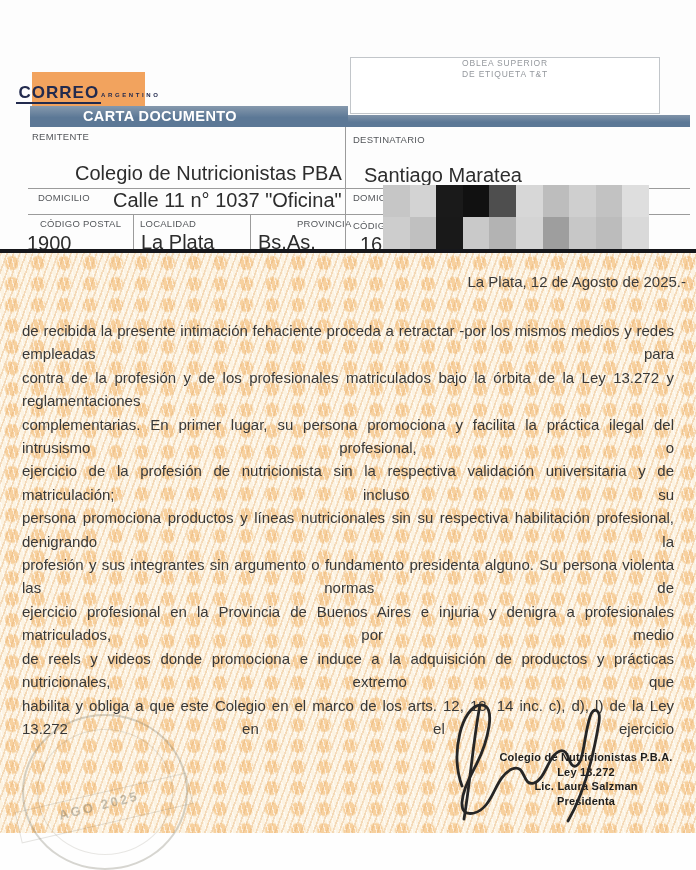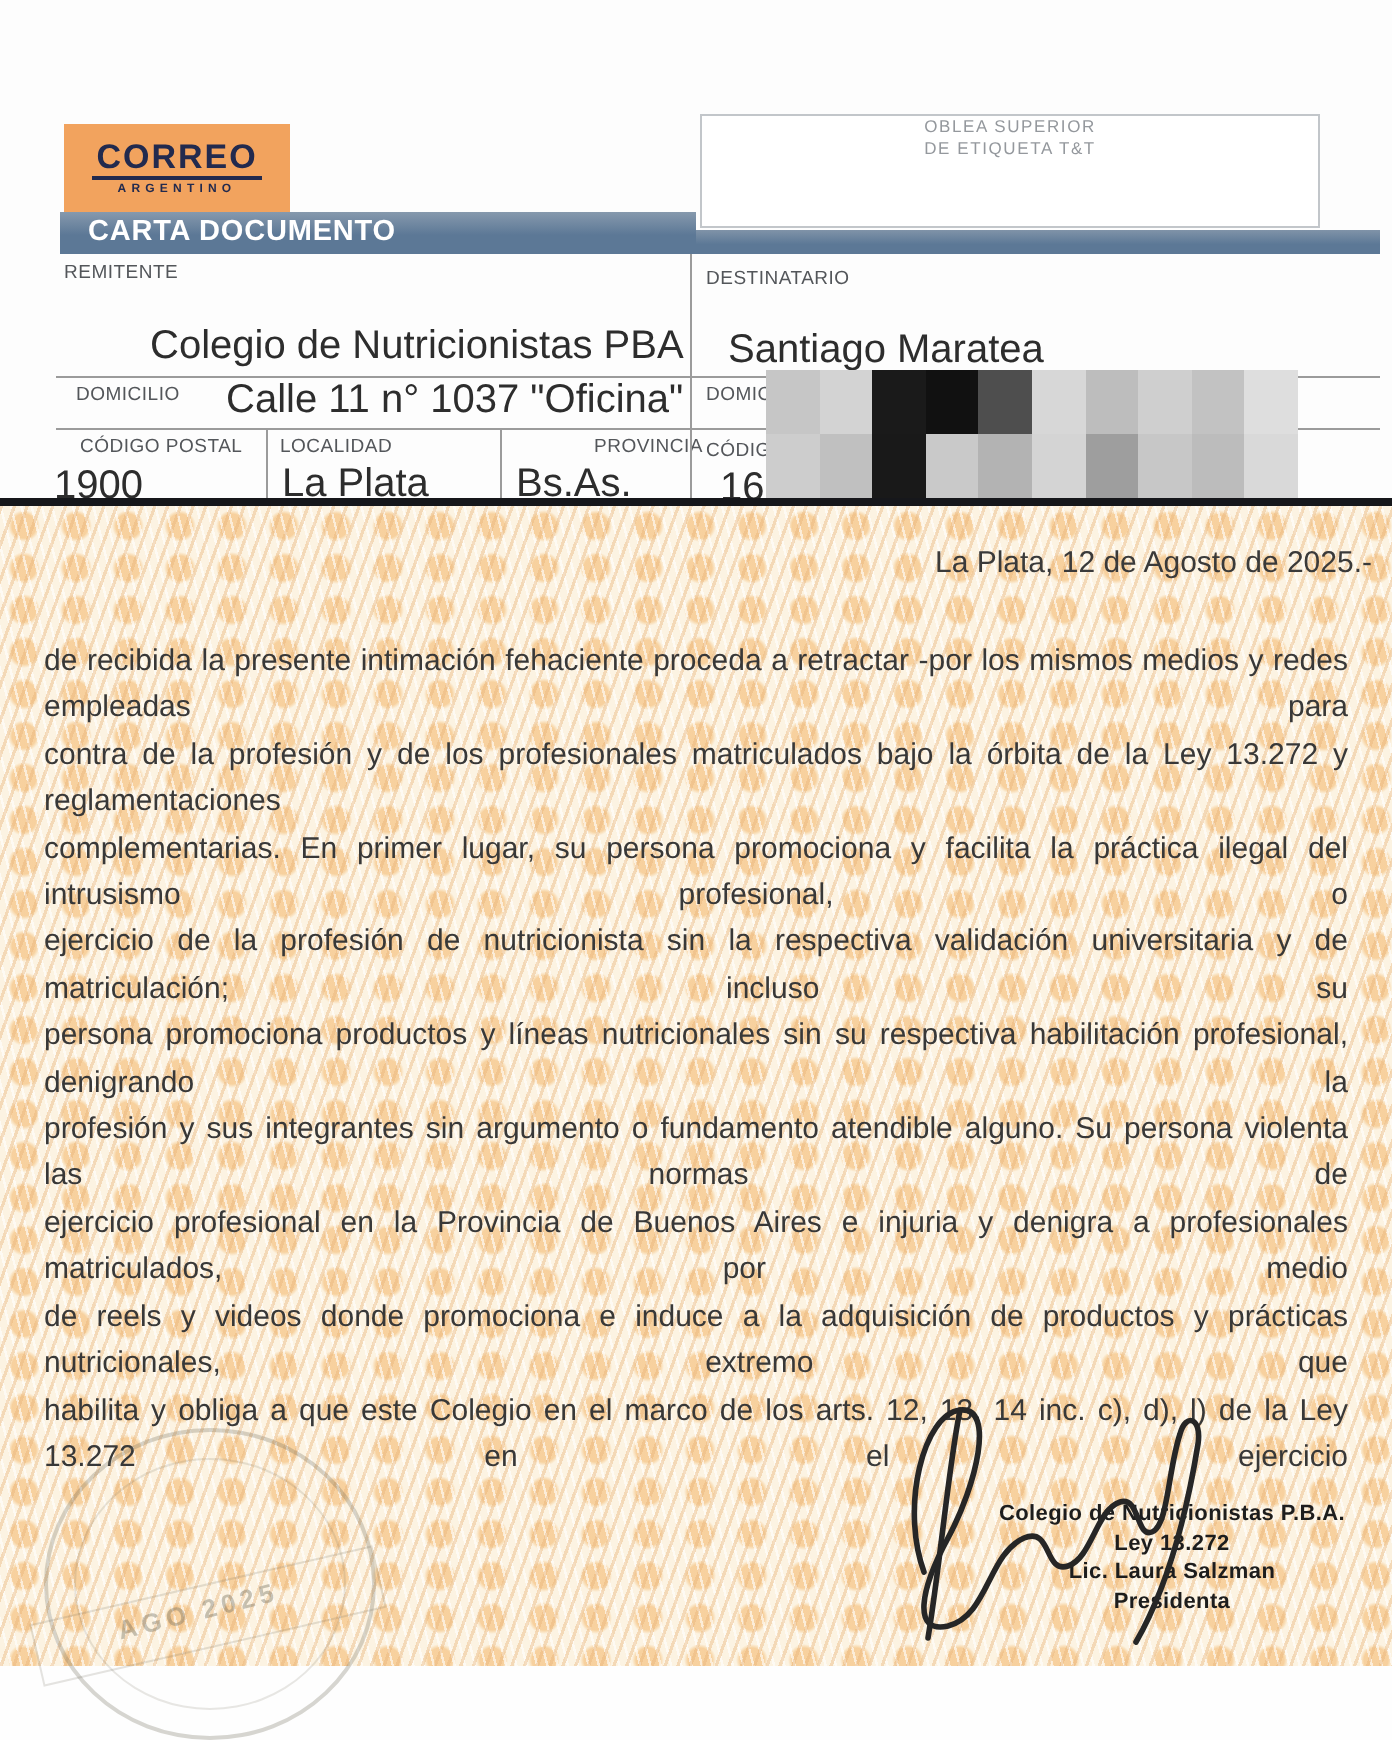--- a/index.html
+++ b/index.html
@@ -4,40 +4,40 @@
 <style>
   html,body{margin:0;padding:0;background:#e9e9e9;}
   .page{
     position:relative;width:696px;height:870px;margin:0 auto;
     background:#fefefe;overflow:hidden;
     font-family:"Liberation Sans", sans-serif;
   }
   
   .form{position:absolute;left:0;top:0;width:696px;height:253px;background:#fdfdfd;}
   .logo{
-    position:absolute;left:32px;top:62px;width:113px;height:44px;
+    position:absolute;left:32px;top:72px;width:113px;height:44px;
     background:var(--logo-orange,#f2a35e);
-    display:flex;flex-direction:column;align-items:center;justify-content:center;
+    display:flex;align-items:center;justify-content:center;
   }
   .logo-main{
     font-weight:bold;font-size:17px;letter-spacing:1px;color:var(--logo-navy,#222a4e);
     border-bottom:2.5px solid var(--logo-navy,#222a4e);padding:0 2px 1px 2px;line-height:17px;
   }
   .logo-sub{font-size:6px;font-weight:bold;letter-spacing:2.6px;color:var(--logo-navy,#222a4e);margin-top:1.5px;}
   .oblea{
     position:absolute;left:350px;top:57px;width:308px;height:55px;
     border:1.5px solid #c2c6ca;background:#fff;
     display:flex;flex-direction:column;align-items:center;justify-content:flex-start;
     color:#94989d;font-size:8.5px;letter-spacing:.8px;line-height:11px;
   }
   .titlebar{
     position:absolute;left:30px;top:106px;width:318px;height:21px;
     background:linear-gradient(#8699ad 0%,var(--bar-blue,#5c7896) 55%);
     color:#fff;font-weight:bold;font-size:14.5px;letter-spacing:.4px;
-    line-height:21px;padding-left:14px;box-sizing:border-box;
+    line-height:21px;padding-left:53px;box-sizing:border-box;
   }
   .titlebar-right{
     position:absolute;left:348px;top:115px;width:342px;height:12px;
     background:linear-gradient(#8093a8 0%,var(--bar-blue,#5c7896) 60%);
   }
   .flabel{position:absolute;font-size:9.5px;color:#53565a;letter-spacing:.25px;white-space:nowrap;}
   .fvalue{position:absolute;font-size:20px;color:#2d2d2d;white-space:nowrap;}
   .hline{position:absolute;height:1px;background:#9b9b9b;}
   .vline{position:absolute;width:1px;background:#9b9b9b;}
   .thickline{position:absolute;left:0;top:249px;width:696px;height:4px;background:#16171b;}
@@ -172,21 +172,21 @@
   <div class="letter">
 
     <div class="dateline">La Plata, 12 de Agosto de 2025.-</div>
 
     <div class="bodytext">
       <div class="bl">de recibida la presente intimación fehaciente proceda a retractar -por los mismos medios y redes empleadas para</div>
       <div class="bl">contra de la profesión y de los profesionales matriculados bajo la órbita de la Ley 13.272 y reglamentaciones</div>
       <div class="bl">complementarias. En primer lugar, su persona promociona y facilita la práctica ilegal del intrusismo profesional, o</div>
       <div class="bl">ejercicio de la profesión de nutricionista sin la respectiva validación universitaria y de matriculación; incluso su</div>
       <div class="bl">persona promociona productos y líneas nutricionales sin su respectiva habilitación profesional, denigrando la</div>
-      <div class="bl">profesión y sus integrantes sin argumento o fundamento atendible alguno. Su persona violenta las normas de</div>
+      <div class="bl">profesión y sus integrantes sin argumento o fundamento presidenta alguno. Su persona violenta las normas de</div>
       <div class="bl">ejercicio profesional en la Provincia de Buenos Aires e injuria y denigra a profesionales matriculados, por medio</div>
       <div class="bl">de reels y videos donde promociona e induce a la adquisición de productos y prácticas nutricionales, extremo que</div>
       <div class="bl">habilita y obliga a que este Colegio en el marco de los arts. 12, 13, 14 inc. c), d), l) de la Ley 13.272 en el ejercicio</div>
 
     </div>
 
     <div class="stamp">
       <div class="stamp-inner"></div>
       <div class="stamp-band"></div>
       <div class="stamp-date">AGO 2025</div>

